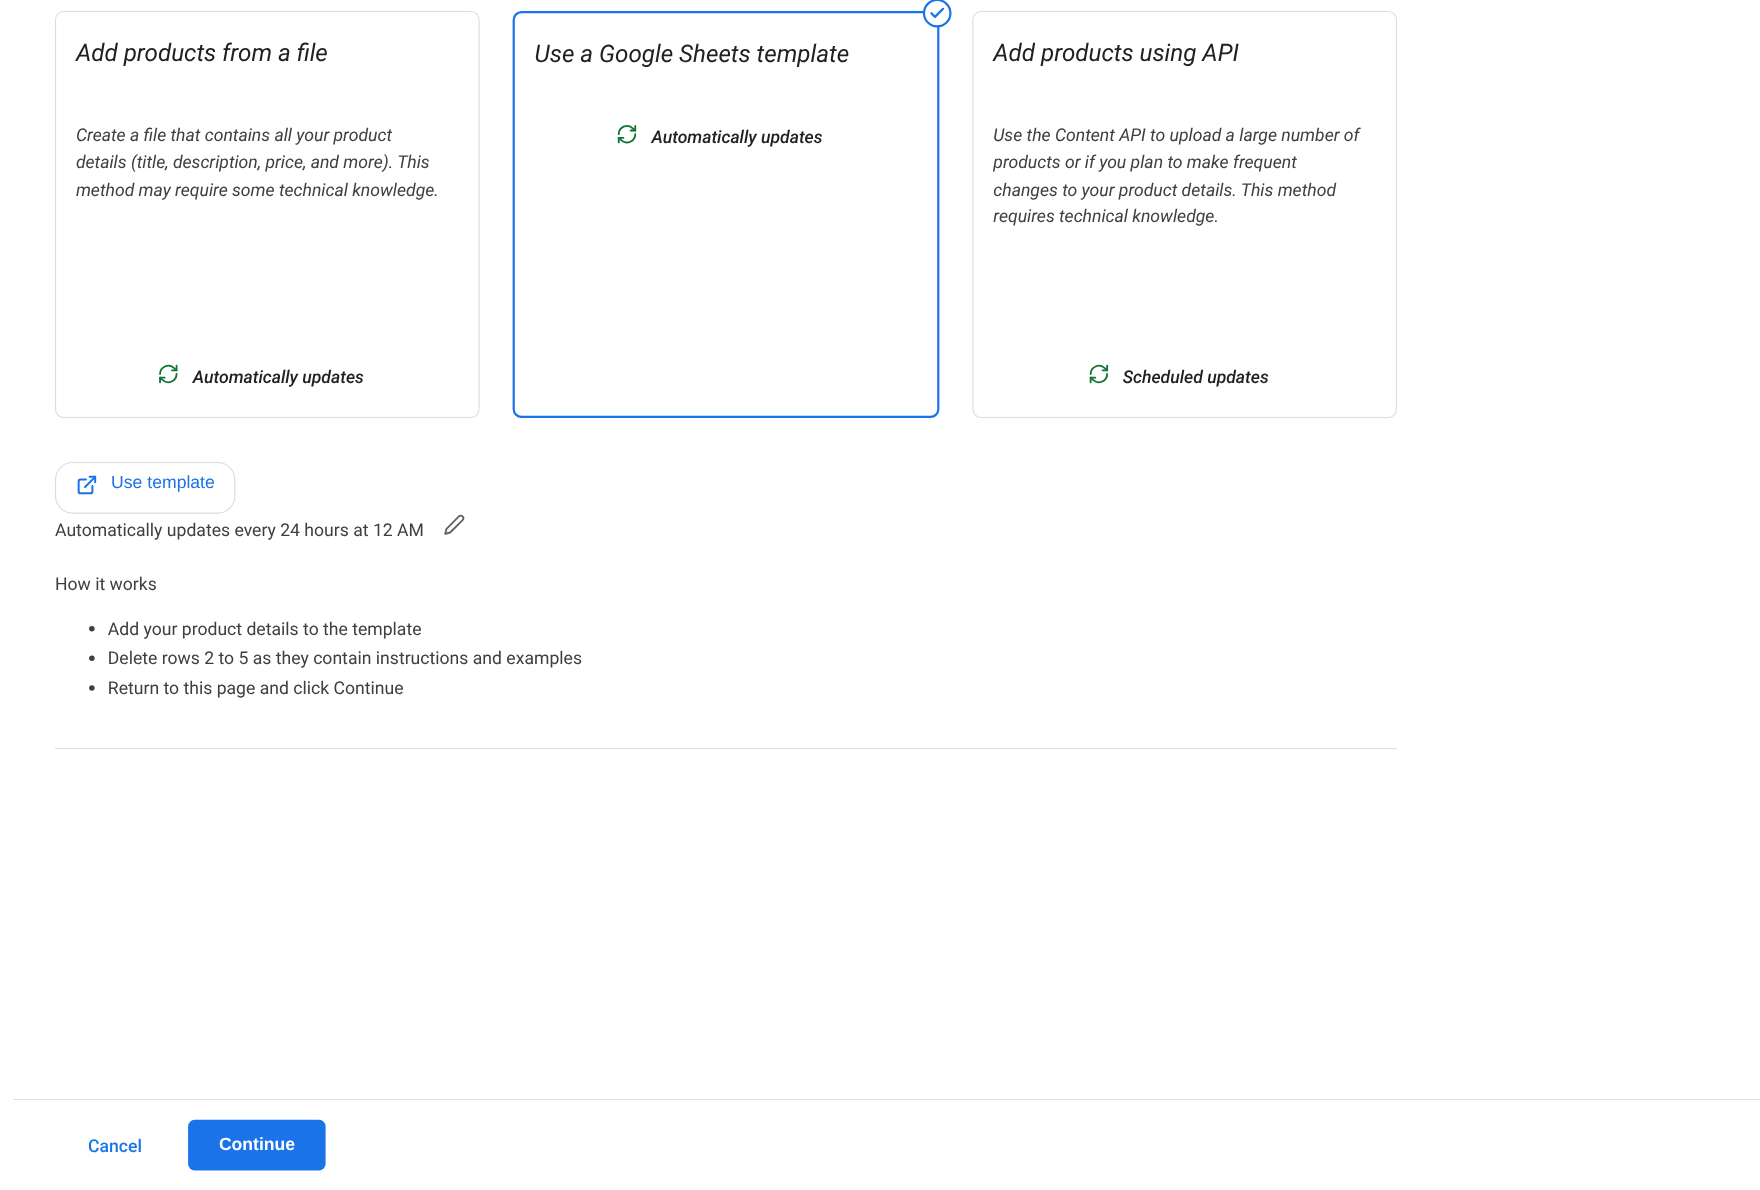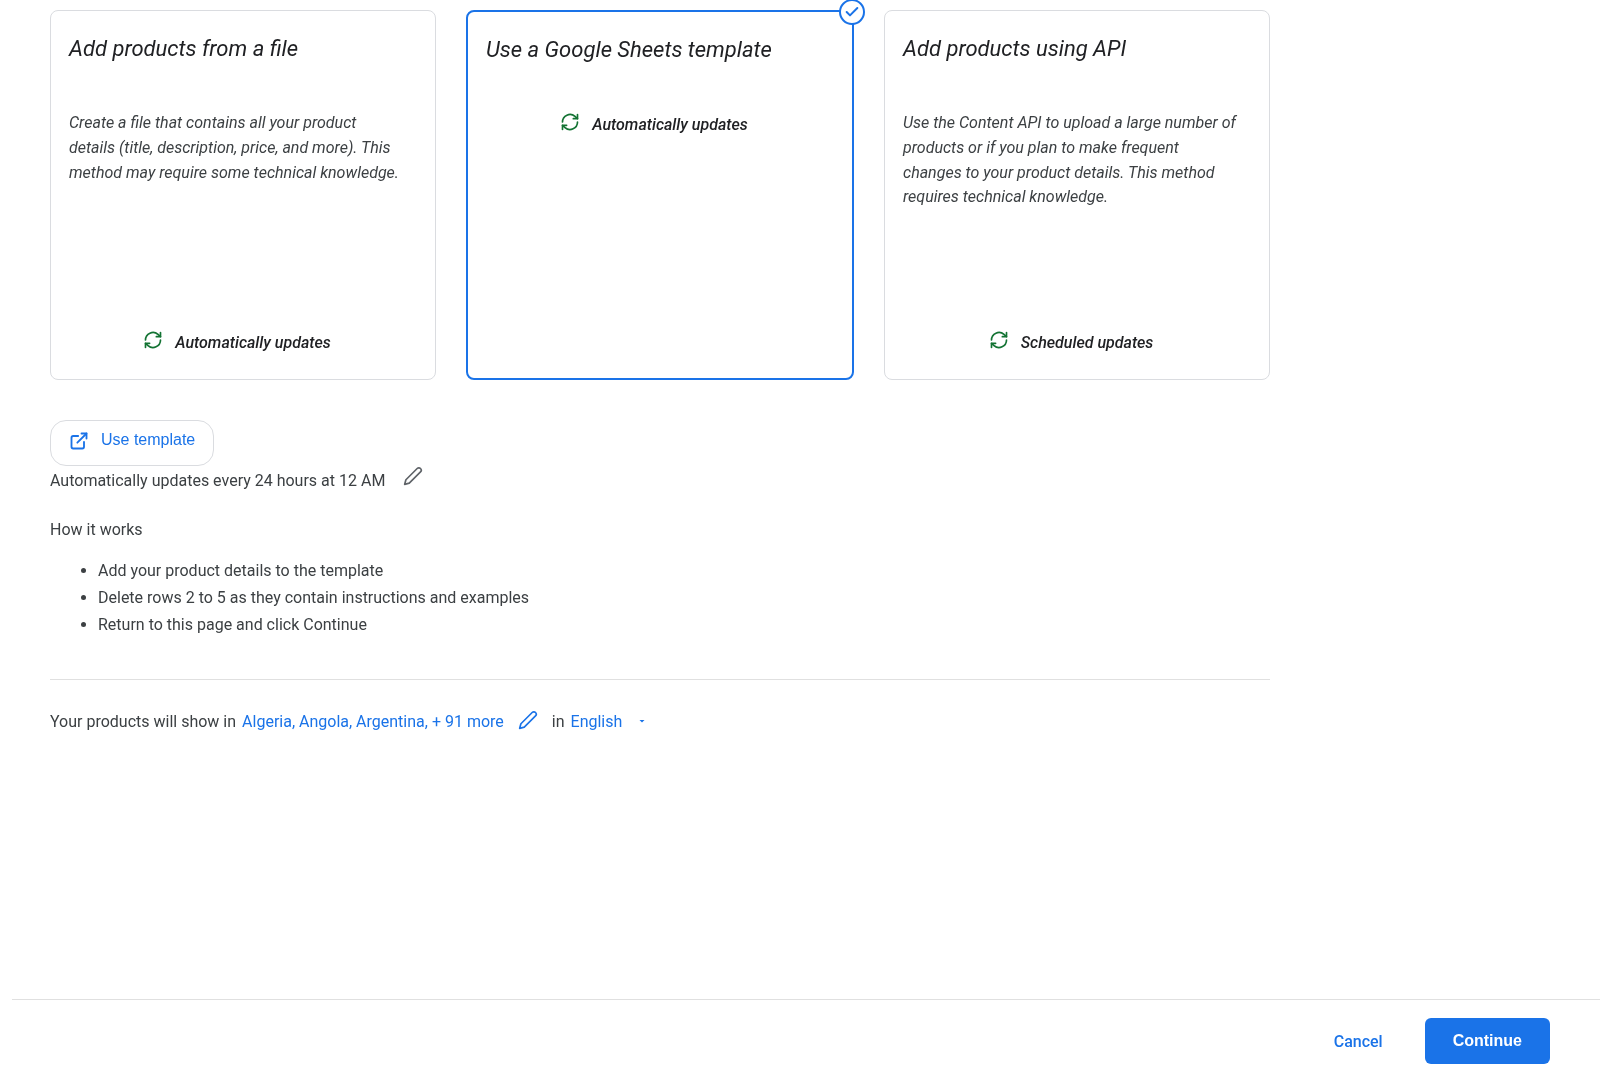--- a/index.html
+++ b/index.html
@@ -153,21 +153,21 @@
     }
     .footer-bar {
       position: fixed;
       bottom: 0;
       left: 12px;
       right: 0;
       background: #fff;
       border-top: 1px solid #e0e0e0;
       padding: 18px 50px;
       display: flex;
-      justify-content: flex-end;
+      justify-content: flex-start;
       gap: 24px;
       align-items: center;
     }
     .btn-text {
       color: #1a73e8;
       font-size: 16px;
       font-weight: 500;
       cursor: pointer;
       padding: 12px 18px;
     }
@@ -263,36 +263,18 @@
 
   <div class="how-title">How it works</div>
   <ul class="how-list">
     <li>Add your product details to the template</li>
     <li>Delete rows 2 to 5 as they contain instructions and examples</li>
     <li>Return to this page and click Continue</li>
   </ul>
 
   <hr class="divider">
 
-  <div class="show-in">
-    <span>Your products will show in</span>
-    <span class="link">Algeria, Angola, Argentina, + 91 more</span>
-    <span class="edit-inline">
-      <svg viewBox="0 0 24 24" fill="none" stroke="#1a73e8" stroke-width="2" stroke-linecap="round" stroke-linejoin="round">
-          <path d="M17 3a2.8 2.8 0 0 1 4 4L7.5 20.5 2 22l1.5-5.5L17 3z"></path>
-        </svg>
-    </span>
-    <span>in</span>
-    <span class="link">
-      <span>English</span>
-      <span class="dropdown-arrow">
-        <svg viewBox="0 0 24 24" fill="#1a73e8">
-            <path d="M7 10l5 5 5-5z"></path>
-          </svg>
-      </span>
-    </span>
-  </div>
 </div>
 
 <div class="footer-bar">
   <span class="btn-text">Cancel</span>
   <button class="btn-primary">Continue</button>
 </div>
 
 </body></html>

